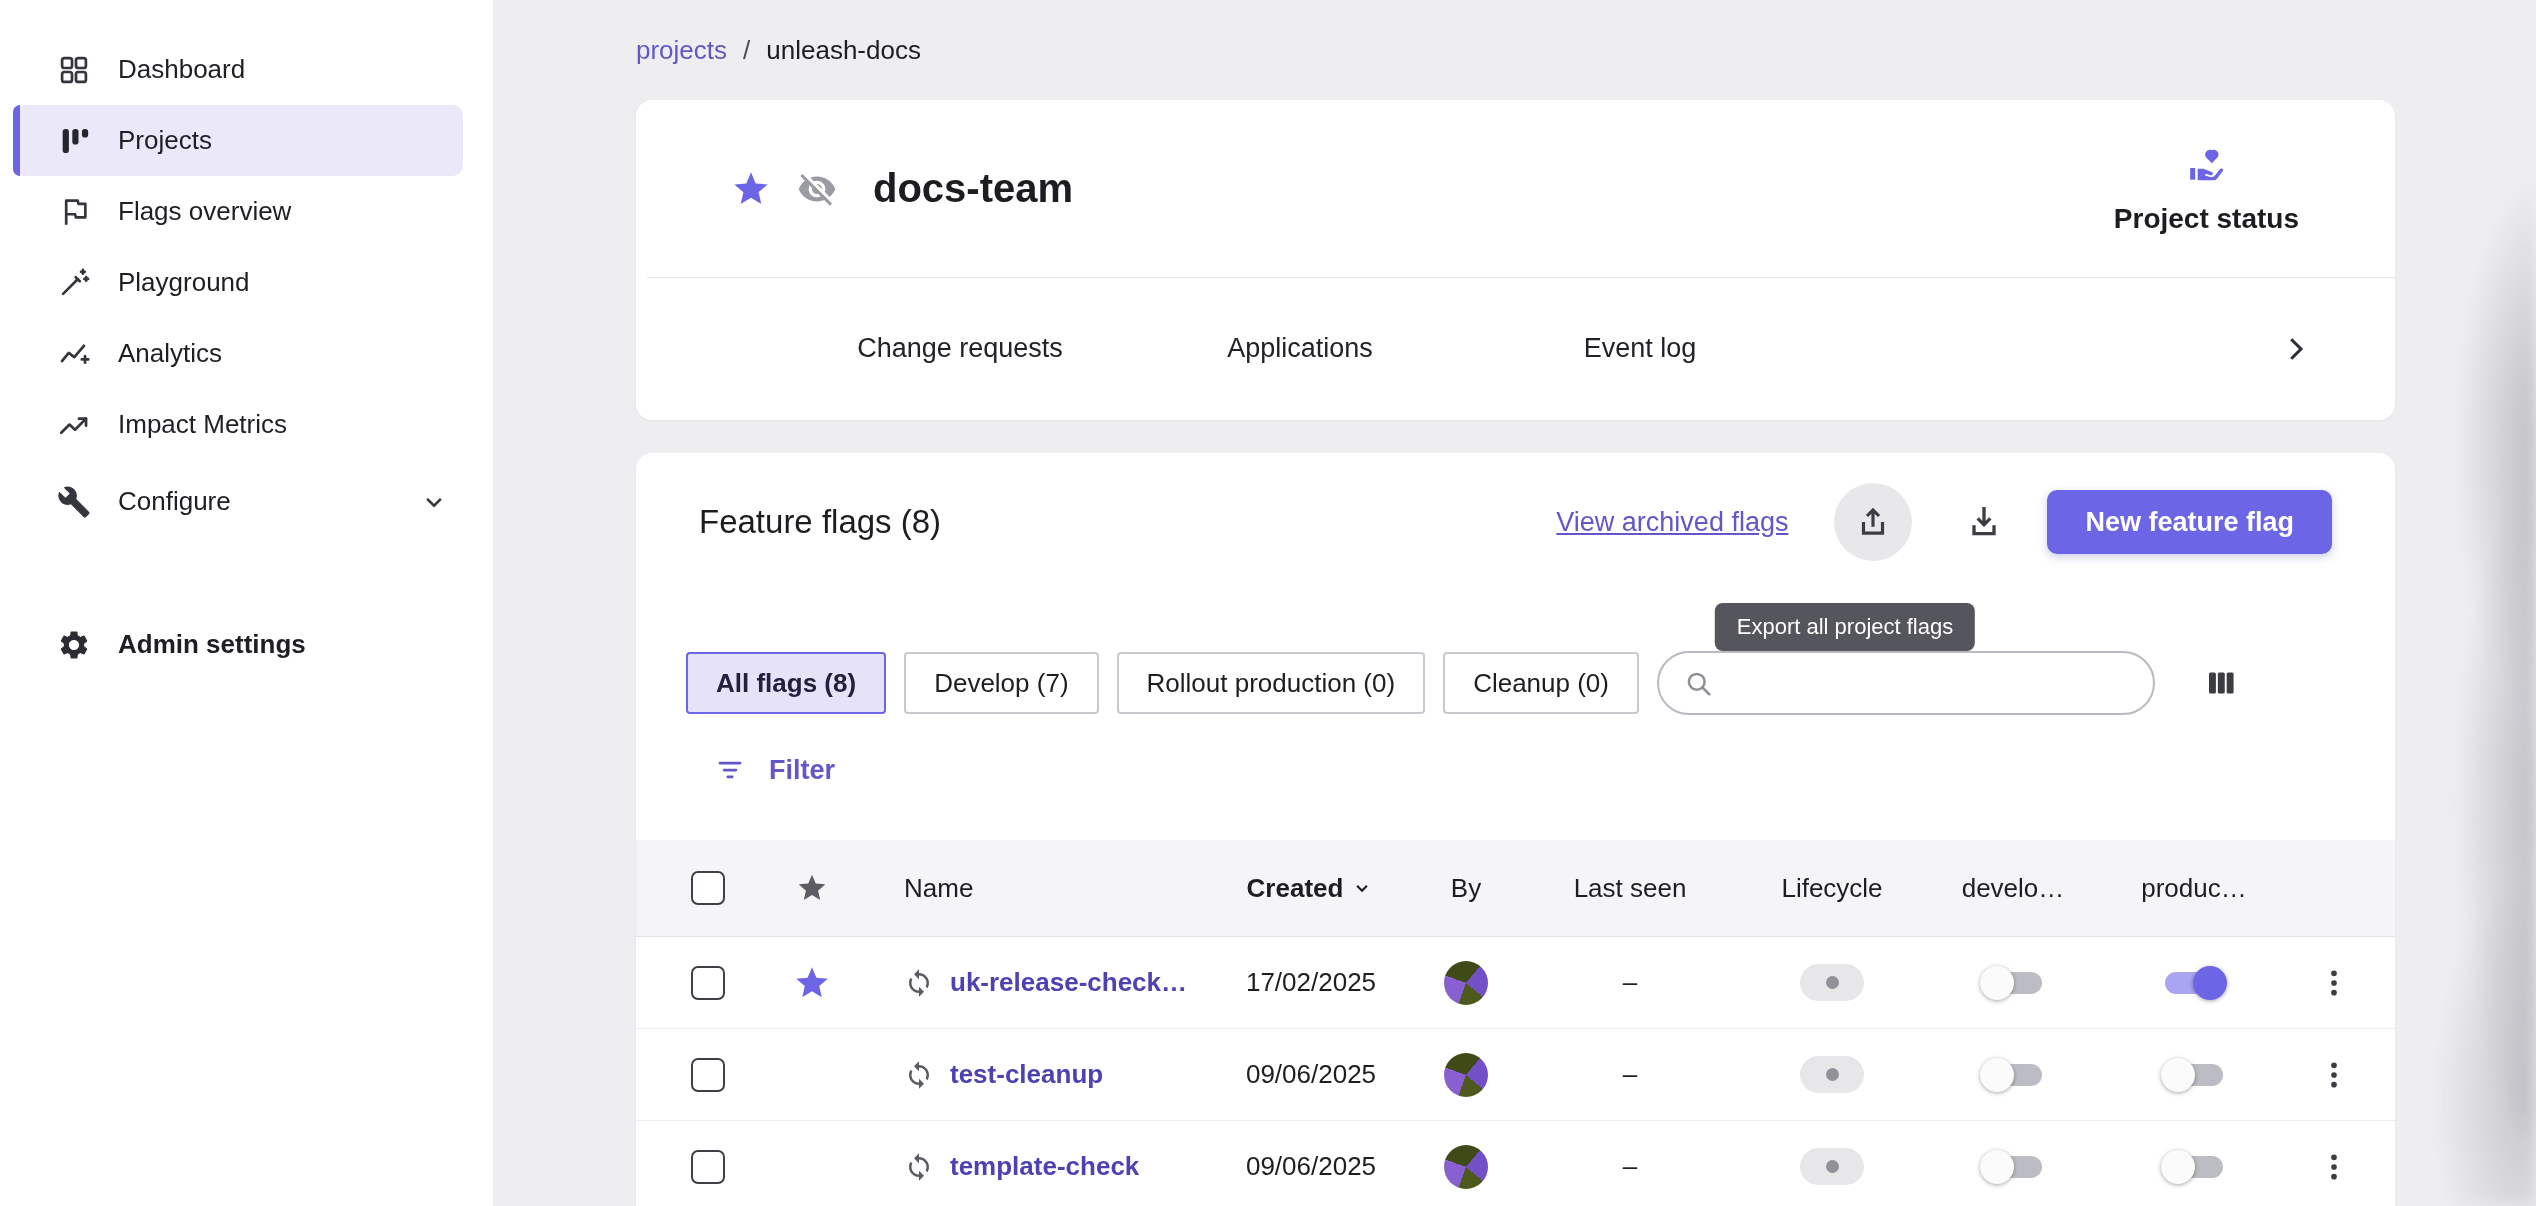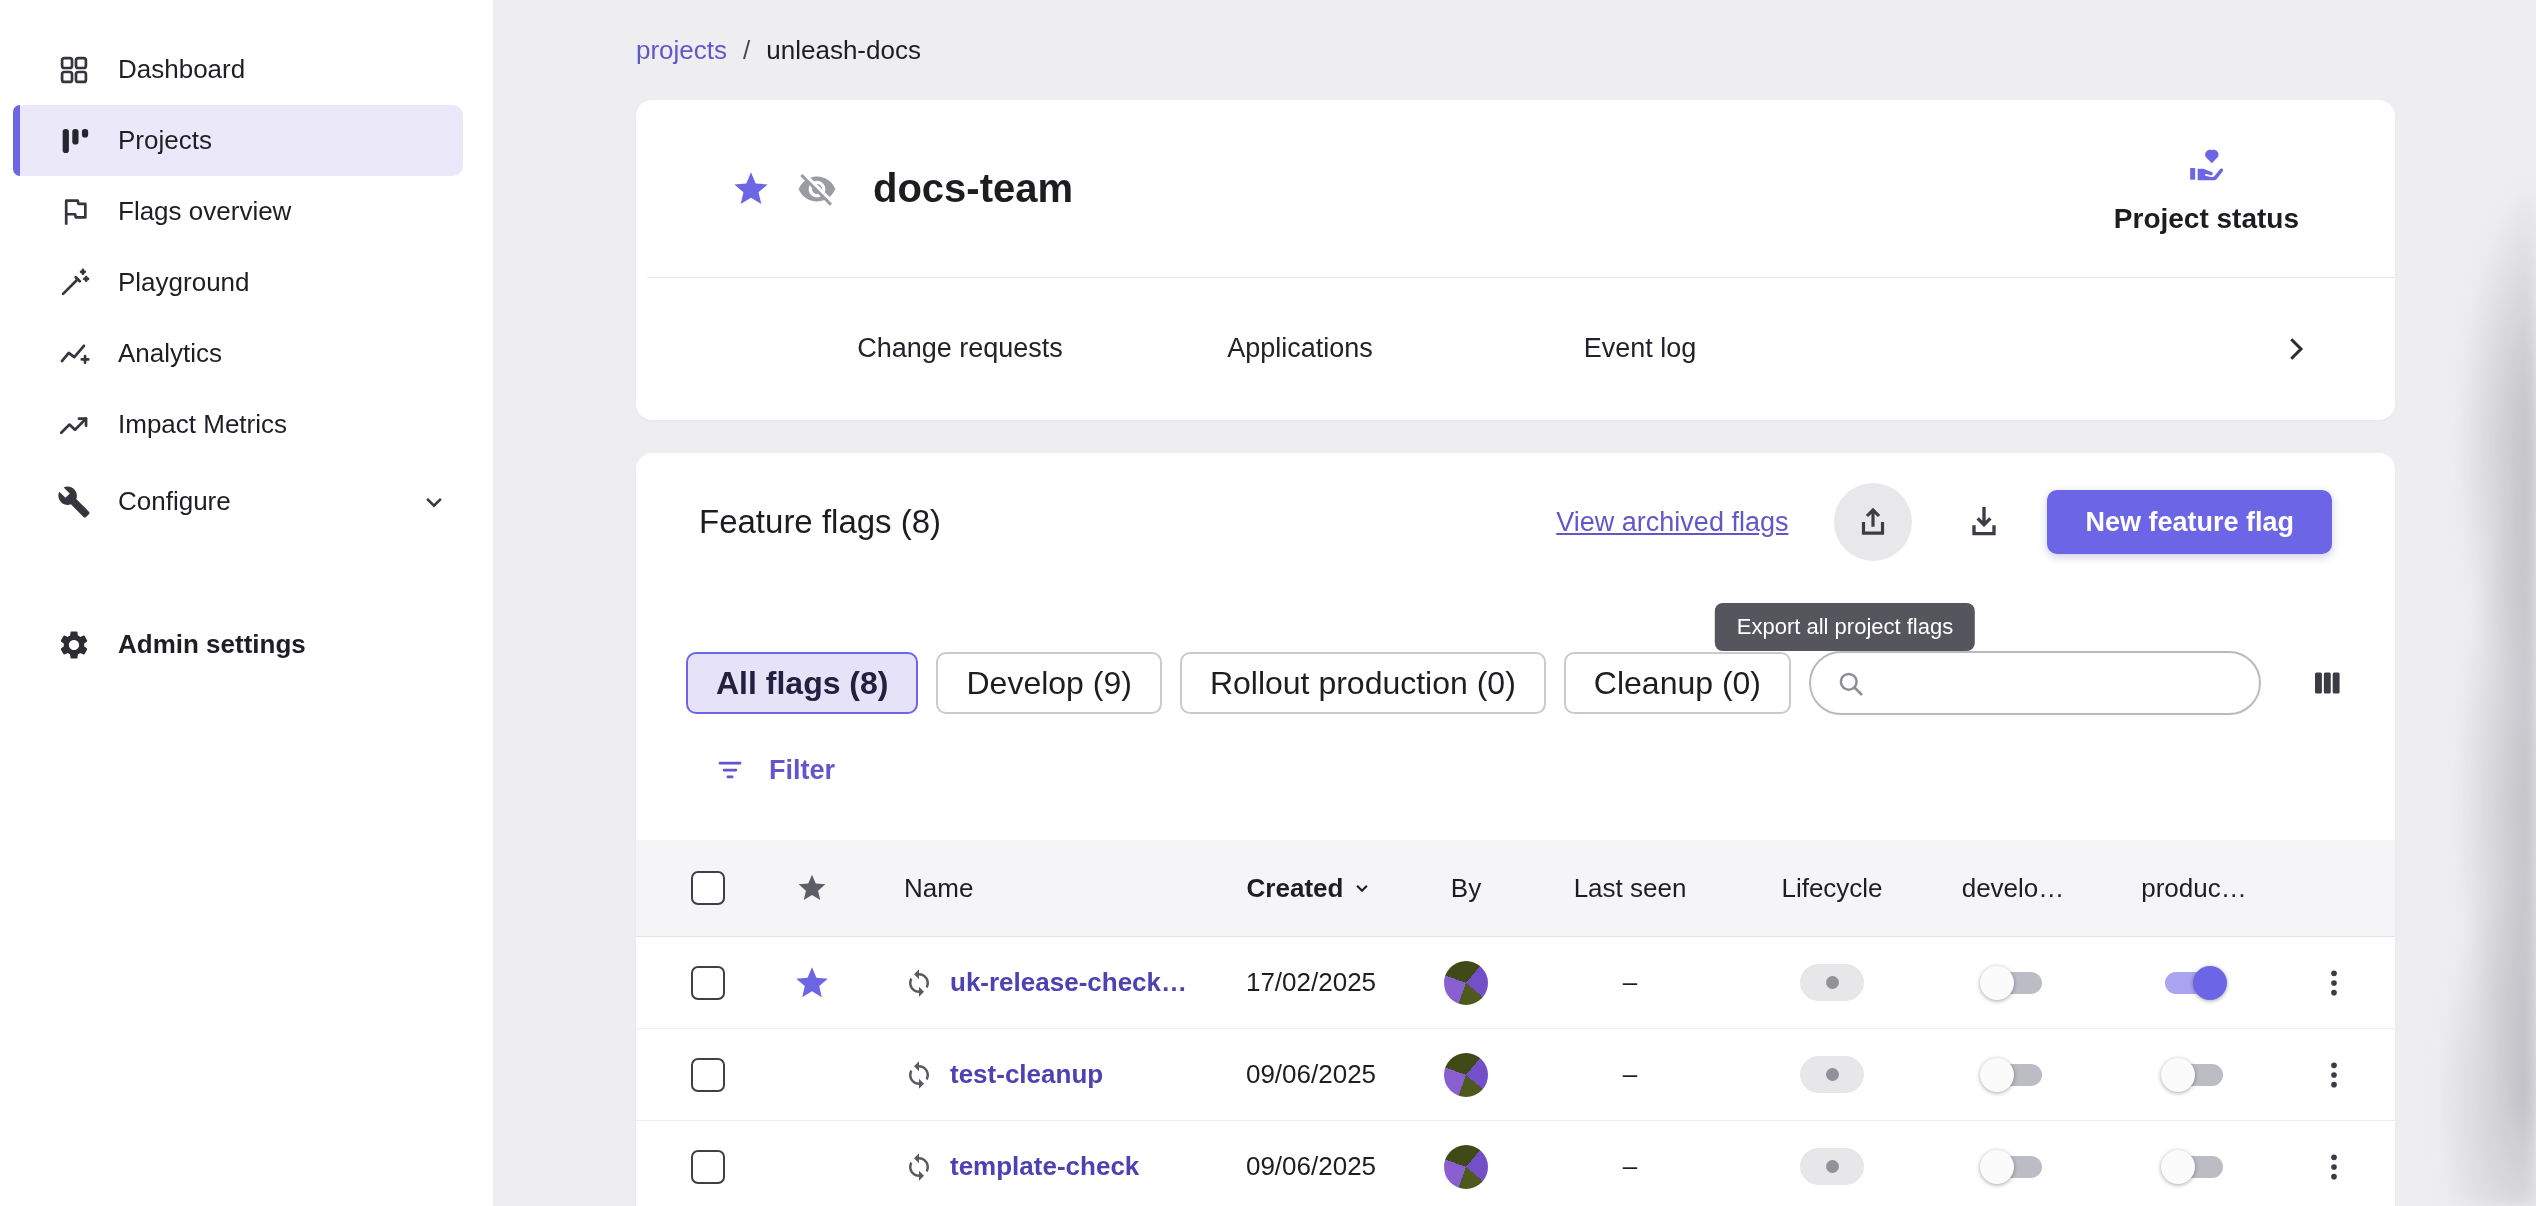--- a/index.html
+++ b/index.html
@@ -93,22 +93,22 @@
     font-family:inherit; cursor:pointer; box-shadow:0 3px 8px rgba(60,50,160,.25);
   }
   .tooltip {
     position:absolute; top:150px; left:1209px; transform:translateX(-50%);
     background:#55555e; color:#ffffff; font-size:22px; padding:11px 22px;
     border-radius:8px; white-space:nowrap; z-index:10;
   }
   .chips-row { display:flex; align-items:center; margin-top:83px; padding:0 50px; }
   .chip {
     height:62px; display:flex; align-items:center; padding:0 28px;
-    border:2px solid #c9c9cf; border-radius:10px; background:#fff;
-    font-size:32px; color:#1d1d22; cursor:pointer; margin-right:18px; white-space:nowrap;
+    border:2px solid #c9c9cf; border-radius:4px; background:#fff;
+    font-size:26px; color:#1d1d22; cursor:pointer; margin-right:18px; white-space:nowrap;
   }
   .chip.selected { background:#e6e3f8; border-color:#6c65e5; font-weight:700; color:#24203f; }
   .search-box {
     width:498px; height:64px; border:2px solid #b9b9c1; border-radius:32px;
     display:flex; align-items:center; padding:0 24px; gap:14px; background:#fff; margin-right:0;
   }
   .search-box input {
     border:none; outline:none; flex:1; font-size:26px; font-family:inherit; color:#1d1d22; background:transparent;
   }
   .search-box input::placeholder { color:#9a9aa2; }
@@ -310,21 +310,21 @@
                 <path d="M5 20v-6h2v4h10v-4h2v6z"></path>
               </svg></span></button>
         <button class="primary-btn">New feature flag</button>
       </div>
     </div>
 
     <div class="tooltip">Export all project flags</div>
 
     <div class="chips-row">
       <div class="chip selected">All flags (8)</div>
-      <div class="chip">Develop (9)</div>
+      <div class="chip">Develop (7)</div>
       <div class="chip">Rollout production (0)</div>
       <div class="chip">Cleanup (0)</div>
       <div class="search-box">
         <span>
             <svg width="30" height="30" viewBox="0 0 24 24" fill="none" stroke="#8e8e96" stroke-width="2" stroke-linecap="round">
               <circle cx="11" cy="11" r="6.3"></circle>
               <path d="M15.8 15.8L21 21"></path>
             </svg>
           </span>
       </div>

